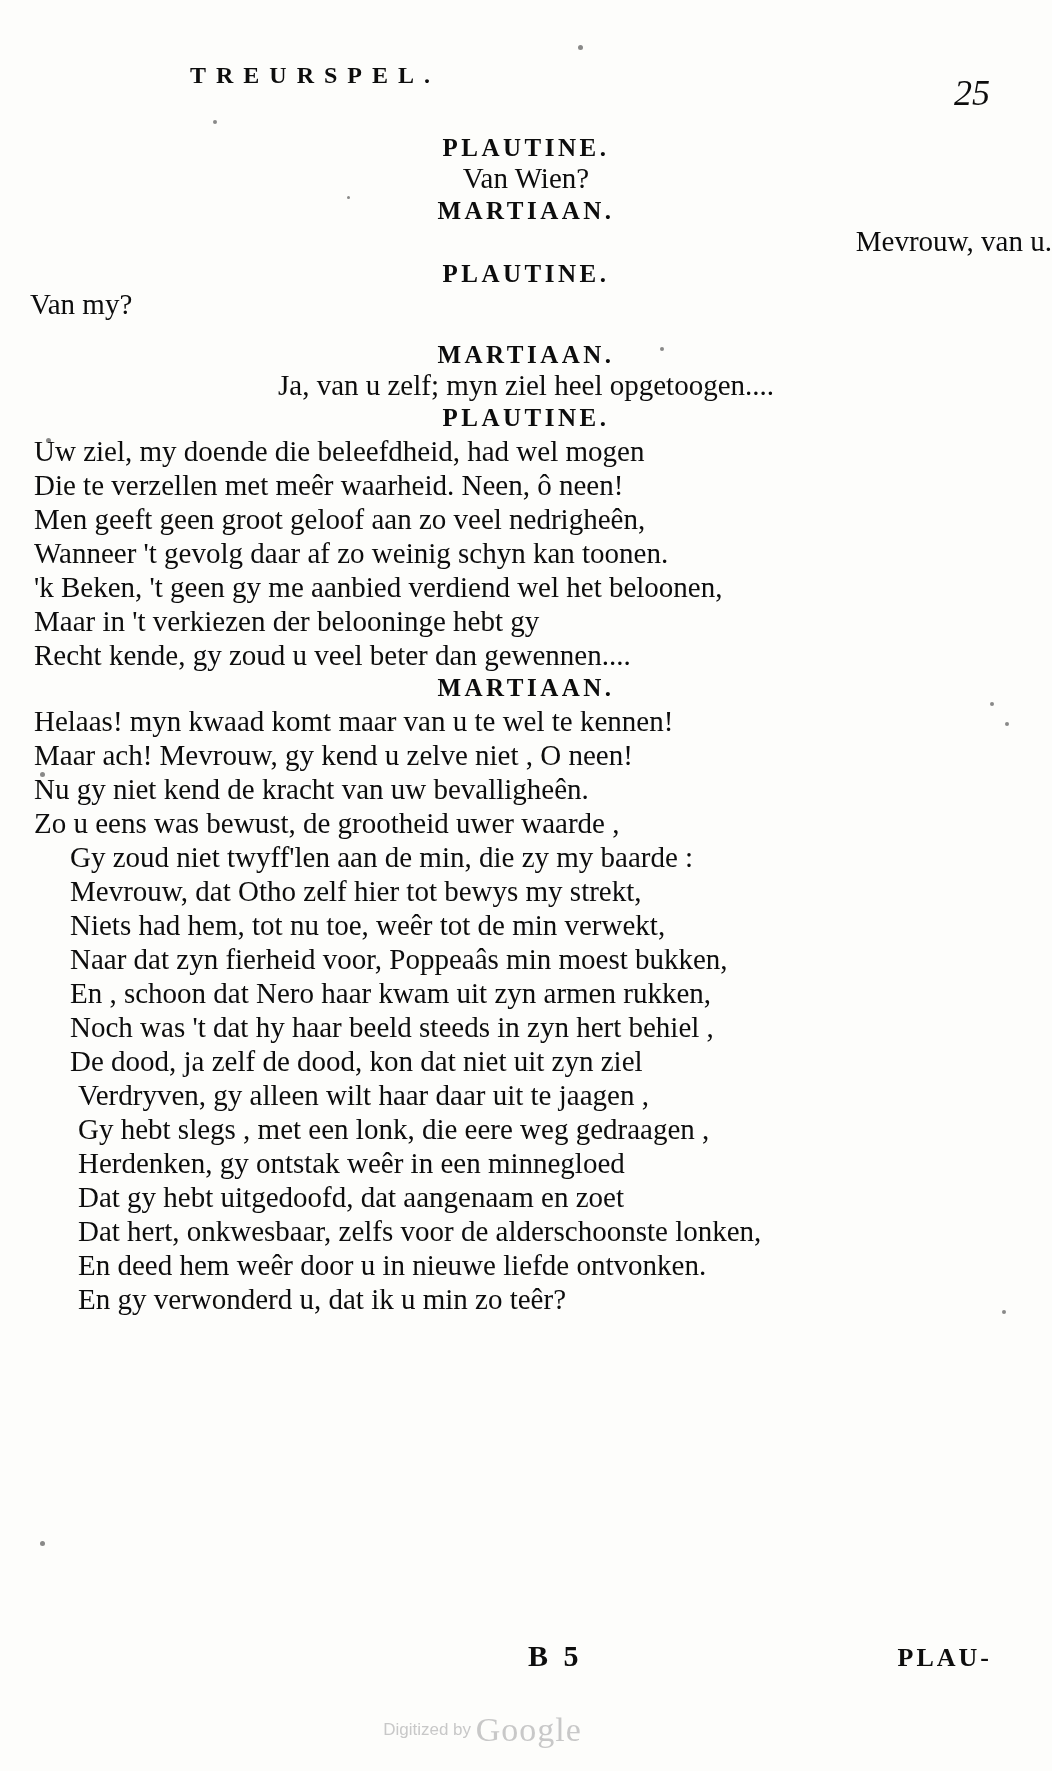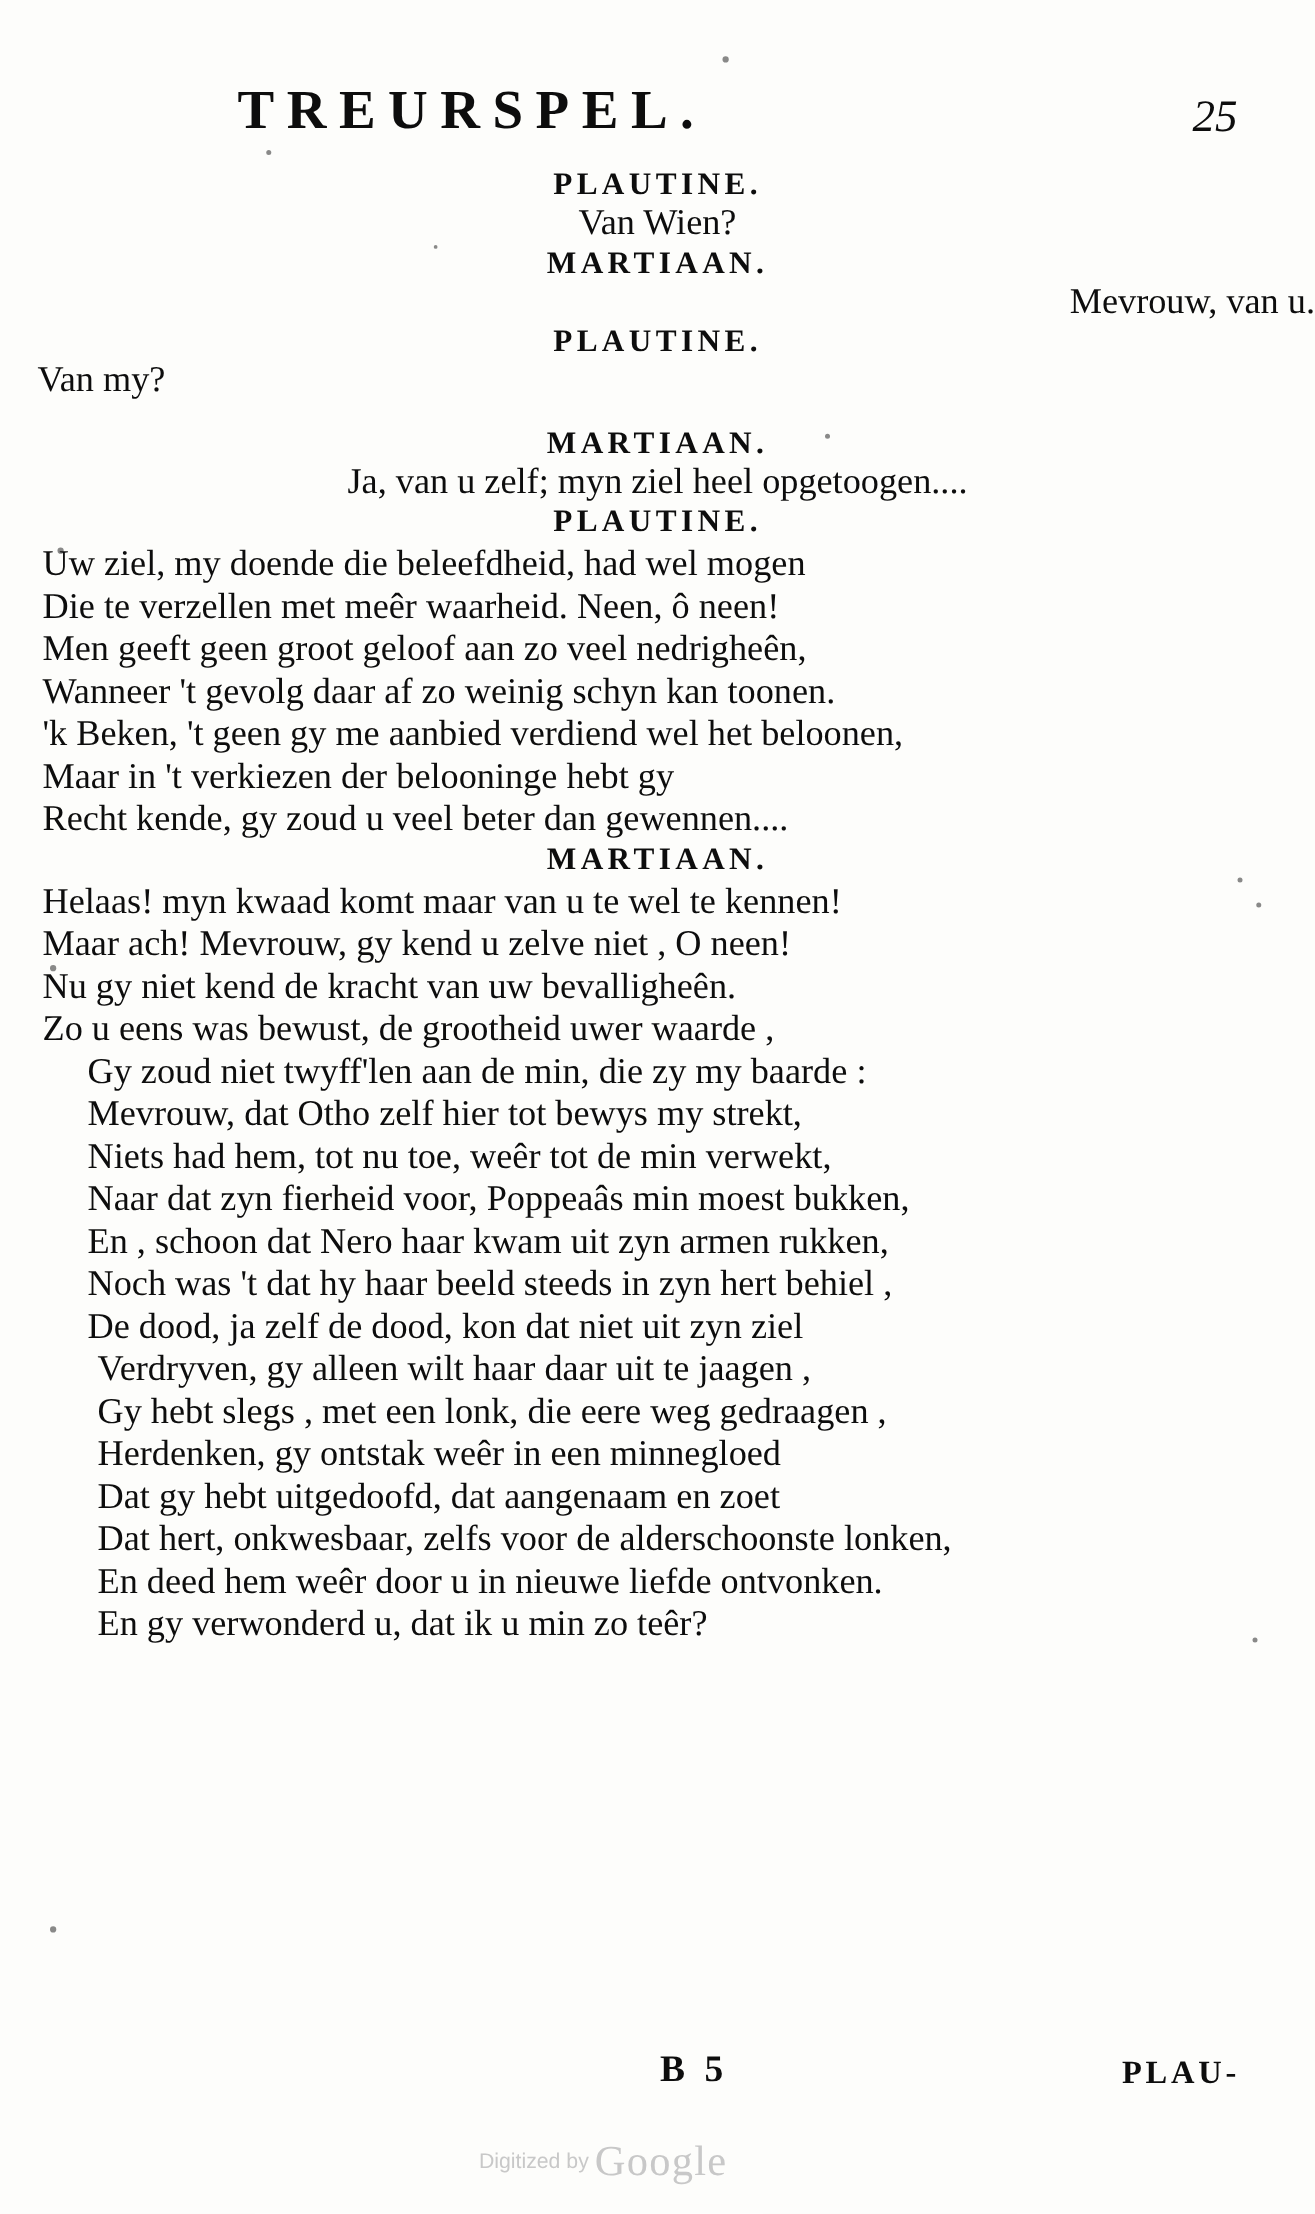--- a/index.html
+++ b/index.html
@@ -31,21 +31,21 @@
     position: absolute;
     top: 62px;
     left: 0;
     width: 1052px;
     height: 60px;
   }
   .running-title {
     position: absolute;
     left: 190px;
     top: 0px;
-    font-size: 44px;
+    font-size: 24px;
     letter-spacing: 10px;
     font-weight: bold;
     white-space: nowrap;
   }
   .page-number {
     position: absolute;
     right: 62px;
     top: 10px;
     font-size: 36px;
     font-weight: normal;

